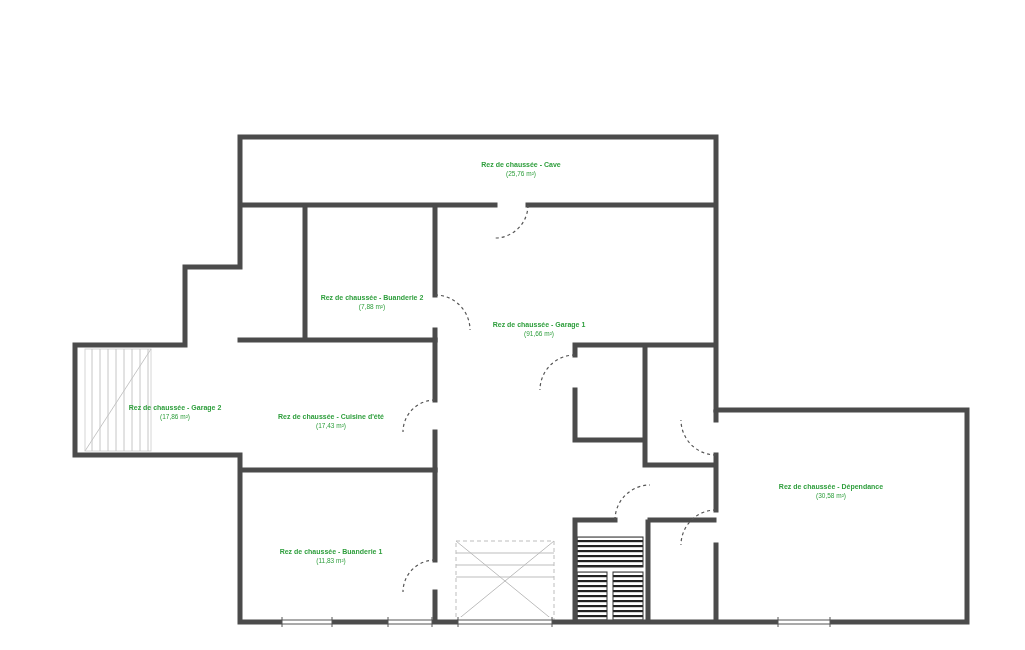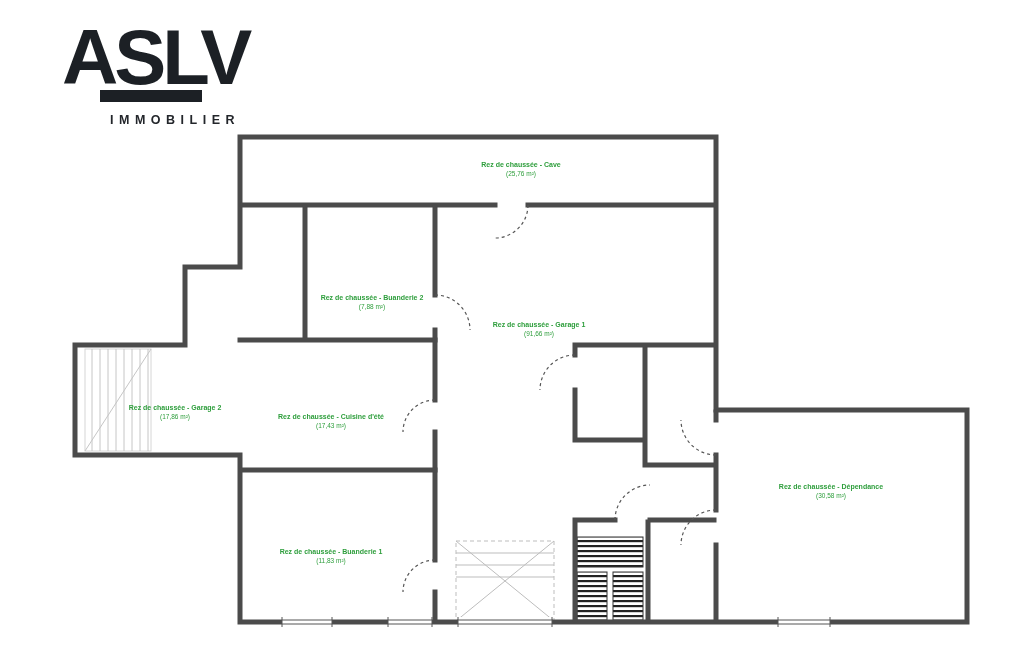--- a/index.html
+++ b/index.html
@@ -28,25 +28,20 @@
     text-align:center;color:#2e9e3c;white-space:nowrap;line-height:9px;
   }
   .room-label .rl-name{font-size:7px;font-weight:bold;display:block;}
   .room-label .rl-area{font-size:6.5px;display:block;}
 </style>
 </head>
 <body>
 
 <div class="page">
 
-  <div class="logo">
-    <span class="logo-text">ASLV</span>
-    <div class="logo-bar"></div>
-    <span class="logo-tagline">IMMOBILIER</span>
-  </div>
 
   <svg class="plan-svg" width="1025" height="650" viewBox="0 0 1025 650">
     <defs>
       <pattern id="treads" width="6" height="5" patternUnits="userSpaceOnUse">
         <rect width="6" height="5" fill="#ffffff"></rect>
         <rect width="6" height="2.2" fill="#222222"></rect>
       </pattern>
     </defs>
 
     <g stroke="#c6c6c6" stroke-width="1" fill="none">

